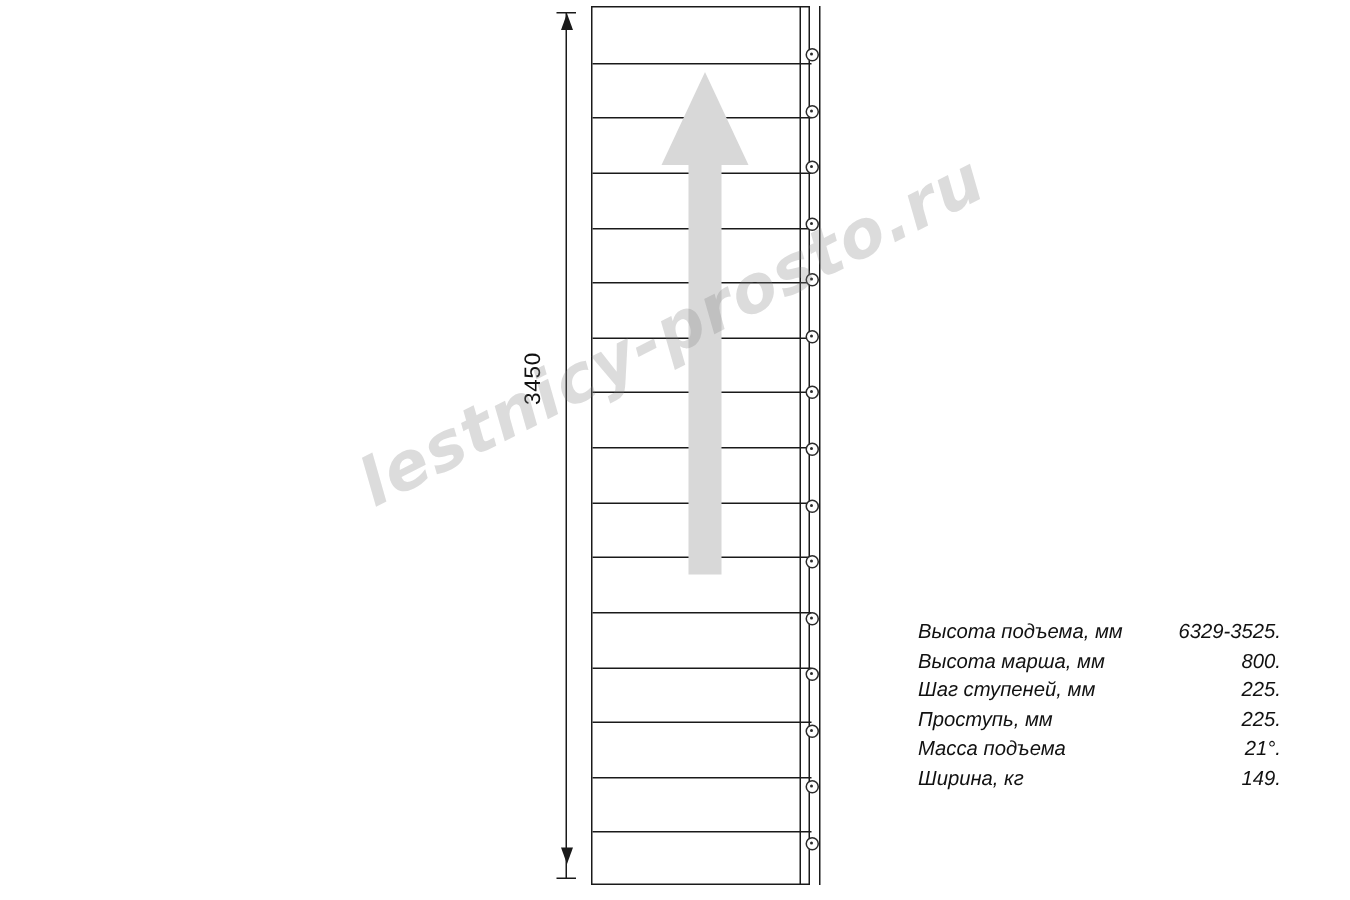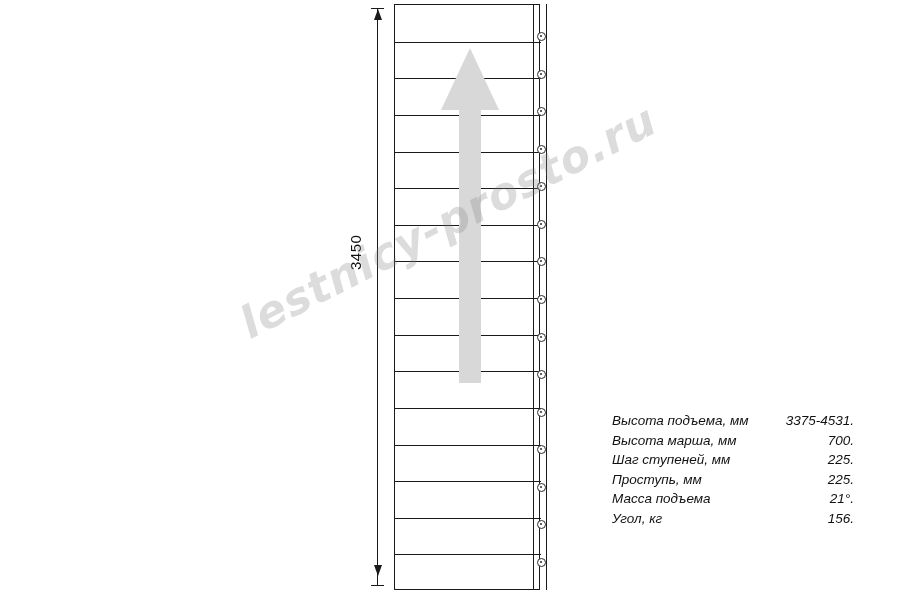--- a/index.html
+++ b/index.html
@@ -221,37 +221,37 @@
     </div>
 
   <div class="up-arrow-head"></div>
   <div class="up-arrow-shaft"></div>
 
   <div class="watermark">lestnicy-prosto.ru</div>
 
   <div class="spec" id="spec-table">
       <div class="spec-row">
         <span class="spec-key">Высота подъема, мм</span>
-        <span class="spec-val">3375-4531.</span>
+        <span class="spec-val">6329-3525.</span>
       </div>
       <div class="spec-row">
         <span class="spec-key">Высота марша, мм</span>
-        <span class="spec-val">700.</span>
+        <span class="spec-val">800.</span>
       </div>
       <div class="spec-row">
         <span class="spec-key">Шаг ступеней, мм</span>
         <span class="spec-val">225.</span>
       </div>
       <div class="spec-row">
         <span class="spec-key">Проступь, мм</span>
         <span class="spec-val">225.</span>
       </div>
       <div class="spec-row">
         <span class="spec-key">Масса подъема</span>
         <span class="spec-val">21°.</span>
       </div>
       <div class="spec-row">
-        <span class="spec-key">Угол, кг</span>
-        <span class="spec-val">156.</span>
+        <span class="spec-key">Ширина, кг</span>
+        <span class="spec-val">149.</span>
       </div>
     </div>
 
 </div>
 
 </body></html>

